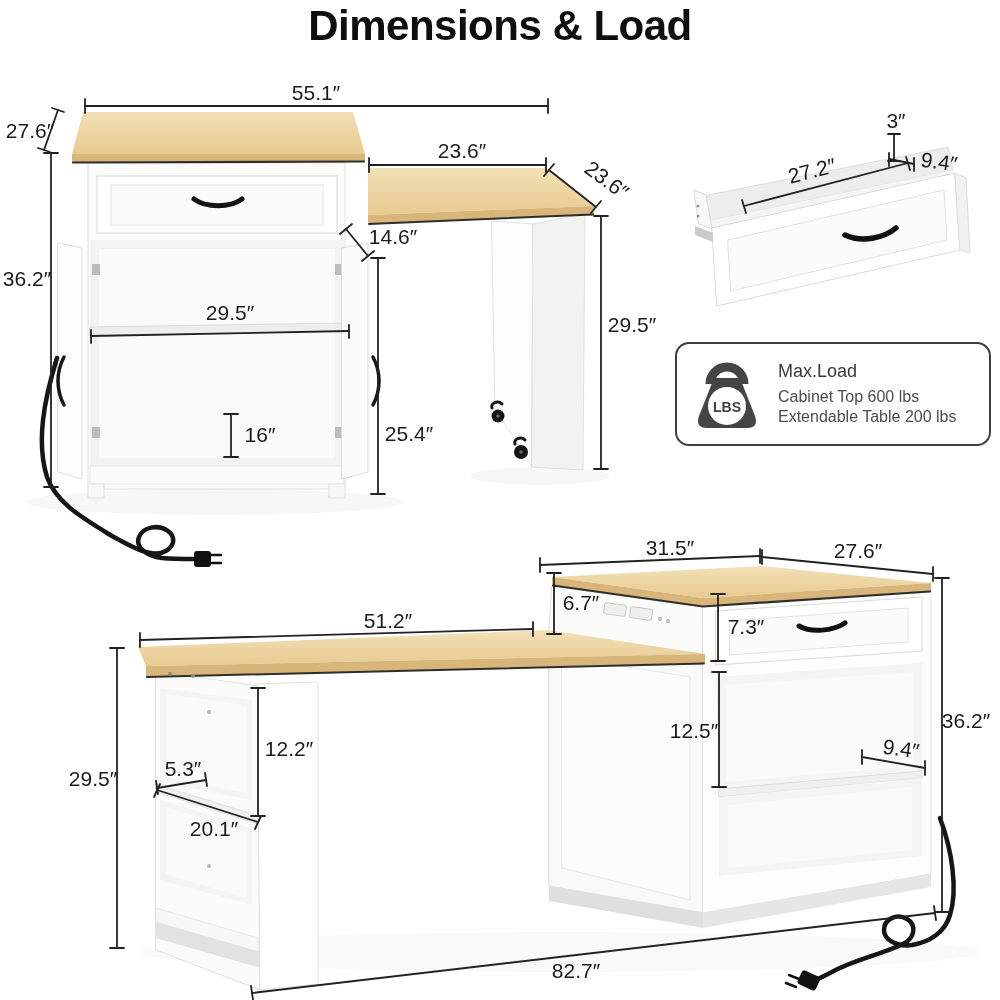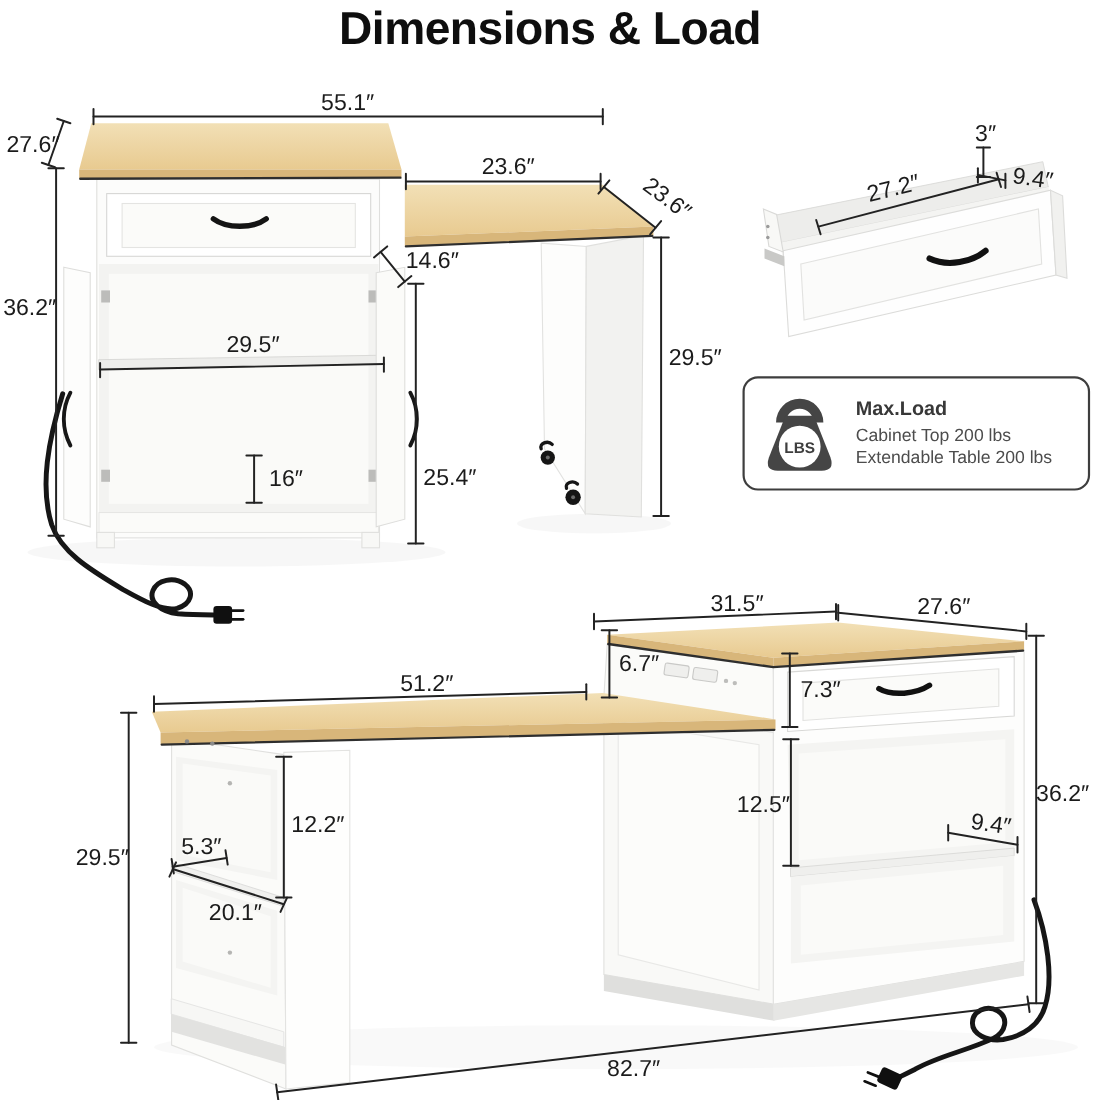--- a/index.html
+++ b/index.html
@@ -6,21 +6,21 @@
   .stage{position:relative;width:1000px;height:1000px;background:#ffffff;overflow:hidden;
          font-family:"Liberation Sans", sans-serif;}
   .page-title{position:absolute;left:0;right:0;top:2px;text-align:center;
               font-size:42px;font-weight:bold;letter-spacing:-.5px;color:#0e0e0e;}
   svg{position:absolute;left:0;top:0;}
   .dim-label{font-size:21px;fill:#1b1b1b;}
   .badge{position:absolute;left:675px;top:342px;width:316px;height:104px;box-sizing:border-box;
          border:2.5px solid #3e3e3e;border-radius:14px;background:#fff;display:flex;
          align-items:center;gap:13px;padding:0 8px 0 12px;}
   .badge-text{display:flex;flex-direction:column;justify-content:center;}
-  .badge-title{font-size:18px;font-weight:bold;color:#383838;margin-bottom:5px;}
+  .badge-title{font-size:18px;font-weight:normal;color:#383838;margin-bottom:5px;}
   .badge-line{font-size:16px;color:#4c4c4c;line-height:1.28;}
 </style>
 </head>
 <body>
 
 <div class="stage">
 
   <div class="page-title">Dimensions &amp; Load</div>
 
   <svg width="1000" height="1000" viewBox="0 0 1000 1000">
@@ -341,18 +341,18 @@
 
   <div class="badge">
     <svg width="76" height="84" viewBox="0 0 76 84" style="position:static">
       <path d="M21,32 A17,17 0 0 1 55,32" fill="none" stroke="#454545" stroke-width="9"></path>
       <path d="M25,26 L51,26 L66,64 Q70,76 58,76 L18,76 Q6,76 10,64 Z" fill="#454545"></path>
       <circle cx="38" cy="54" r="19" fill="#ffffff"></circle>
       <text x="38" y="60" text-anchor="middle" font-size="14" font-weight="bold" fill="#3e3e3e">LBS</text>
     </svg>
     <div class="badge-text">
       <div class="badge-title">Max.Load</div>
-      <div class="badge-line">Cabinet Top 200 lbs</div>
+      <div class="badge-line">Cabinet Top 600 lbs</div>
       <div class="badge-line">Extendable Table 200 lbs</div>
     </div>
   </div>
 
 </div>
 
 </body></html>

